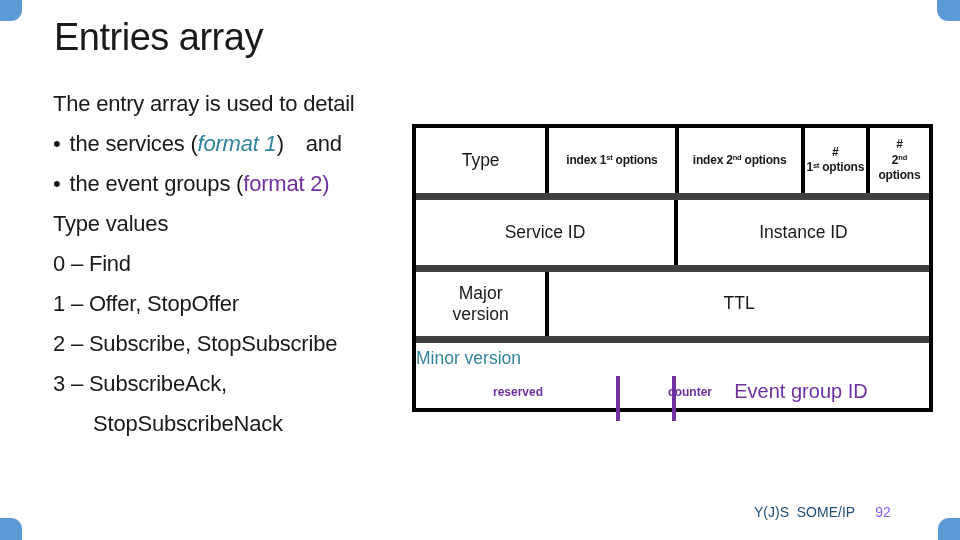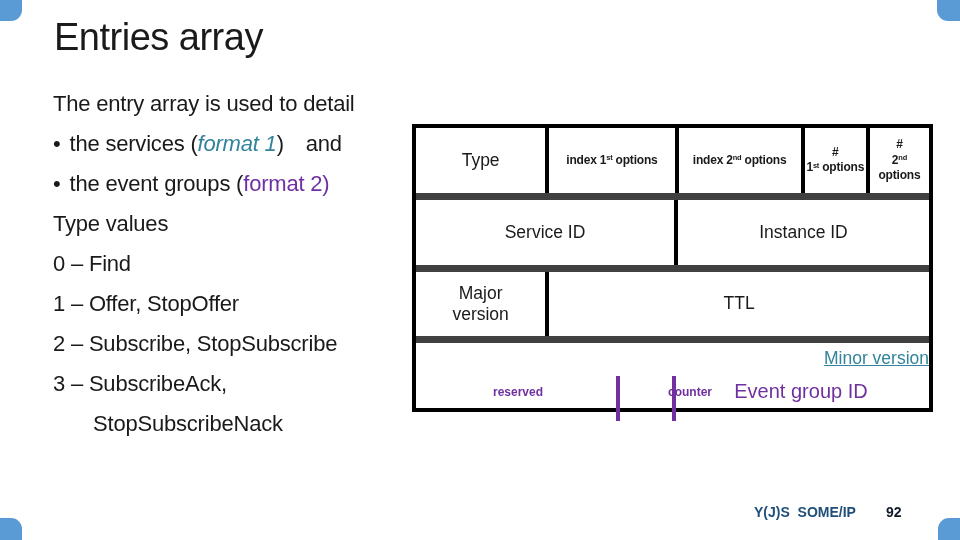--- a/index.html
+++ b/index.html
@@ -39,36 +39,36 @@
   .lbl { font-size:17.5px; line-height:1.2; }
   .small { font-size:12px; font-weight:700; line-height:1.3; letter-spacing:-0.2px; }
   .sp { font-size:0.62em; position:relative; top:-0.45em; }
   .w-c1{width:25.2%} .w-c2{width:25.2%} .w-c3{width:24.6%} .w-c4{width:12.7%} .w-c5{width:12.3%}
   .w-half1{width:50.3%} .w-half2{width:49.7%}
   .w-q{width:25.2%} .w-rest{width:74.8%}
   .wrap-narrow { display:inline-block; width:76px; }
 
   
   .row4cell { position:relative; width:100%; overflow:visible; border-left:none; display:block; }
-  .minor-version { position:absolute; top:5px; left:0; right:0; text-align:right;
-                   color:#31849B; font-size:17.5px;text-decoration:underline; }
+  .minor-version { position:absolute; top:5px; left:0; right:0; text-align:left;
+                   color:#31849B; font-size:17.5px; }
   .reserved { position:absolute; left:54px; top:42px; width:96px; text-align:center;
               color:#7030A0; font-size:12px; font-weight:700; }
   .counter  { position:absolute; left:204px; top:42px; width:52px; text-align:right;
               color:#7030A0; font-size:12px; font-weight:700;padding-left:40px; }
   .vbar { position:absolute; width:4px; top:33px; height:45px; background:#7030A0; z-index:2; }
   .vbar.b1 { left:200px; } .vbar.b2 { left:256px; }
   .event-group { position:absolute; left:280px; top:37px; width:210px; text-align:center;
                  color:#7030A0; font-size:20px; }
 
   
-  .footer { position:absolute; left:754px; top:504px; display:flex; gap:30px;
-            font-size:14px; font-weight:700; }
+  .footer { position:absolute; left:754px; top:504px; display:flex; gap:20px;
+            font-size:14px; font-weight:400; }
   .credit { color:#1F4E79; white-space:pre; }
-  .page-num { color:#0f172a; }
+  .page-num { color:#8b5cf6; }
 </style>
 </head>
 <body>
 
 <div class="slide">
 
   <div class="corner tl"></div>
   <div class="corner tr"></div>
   <div class="corner bl"></div>
   <div class="corner br"></div>

